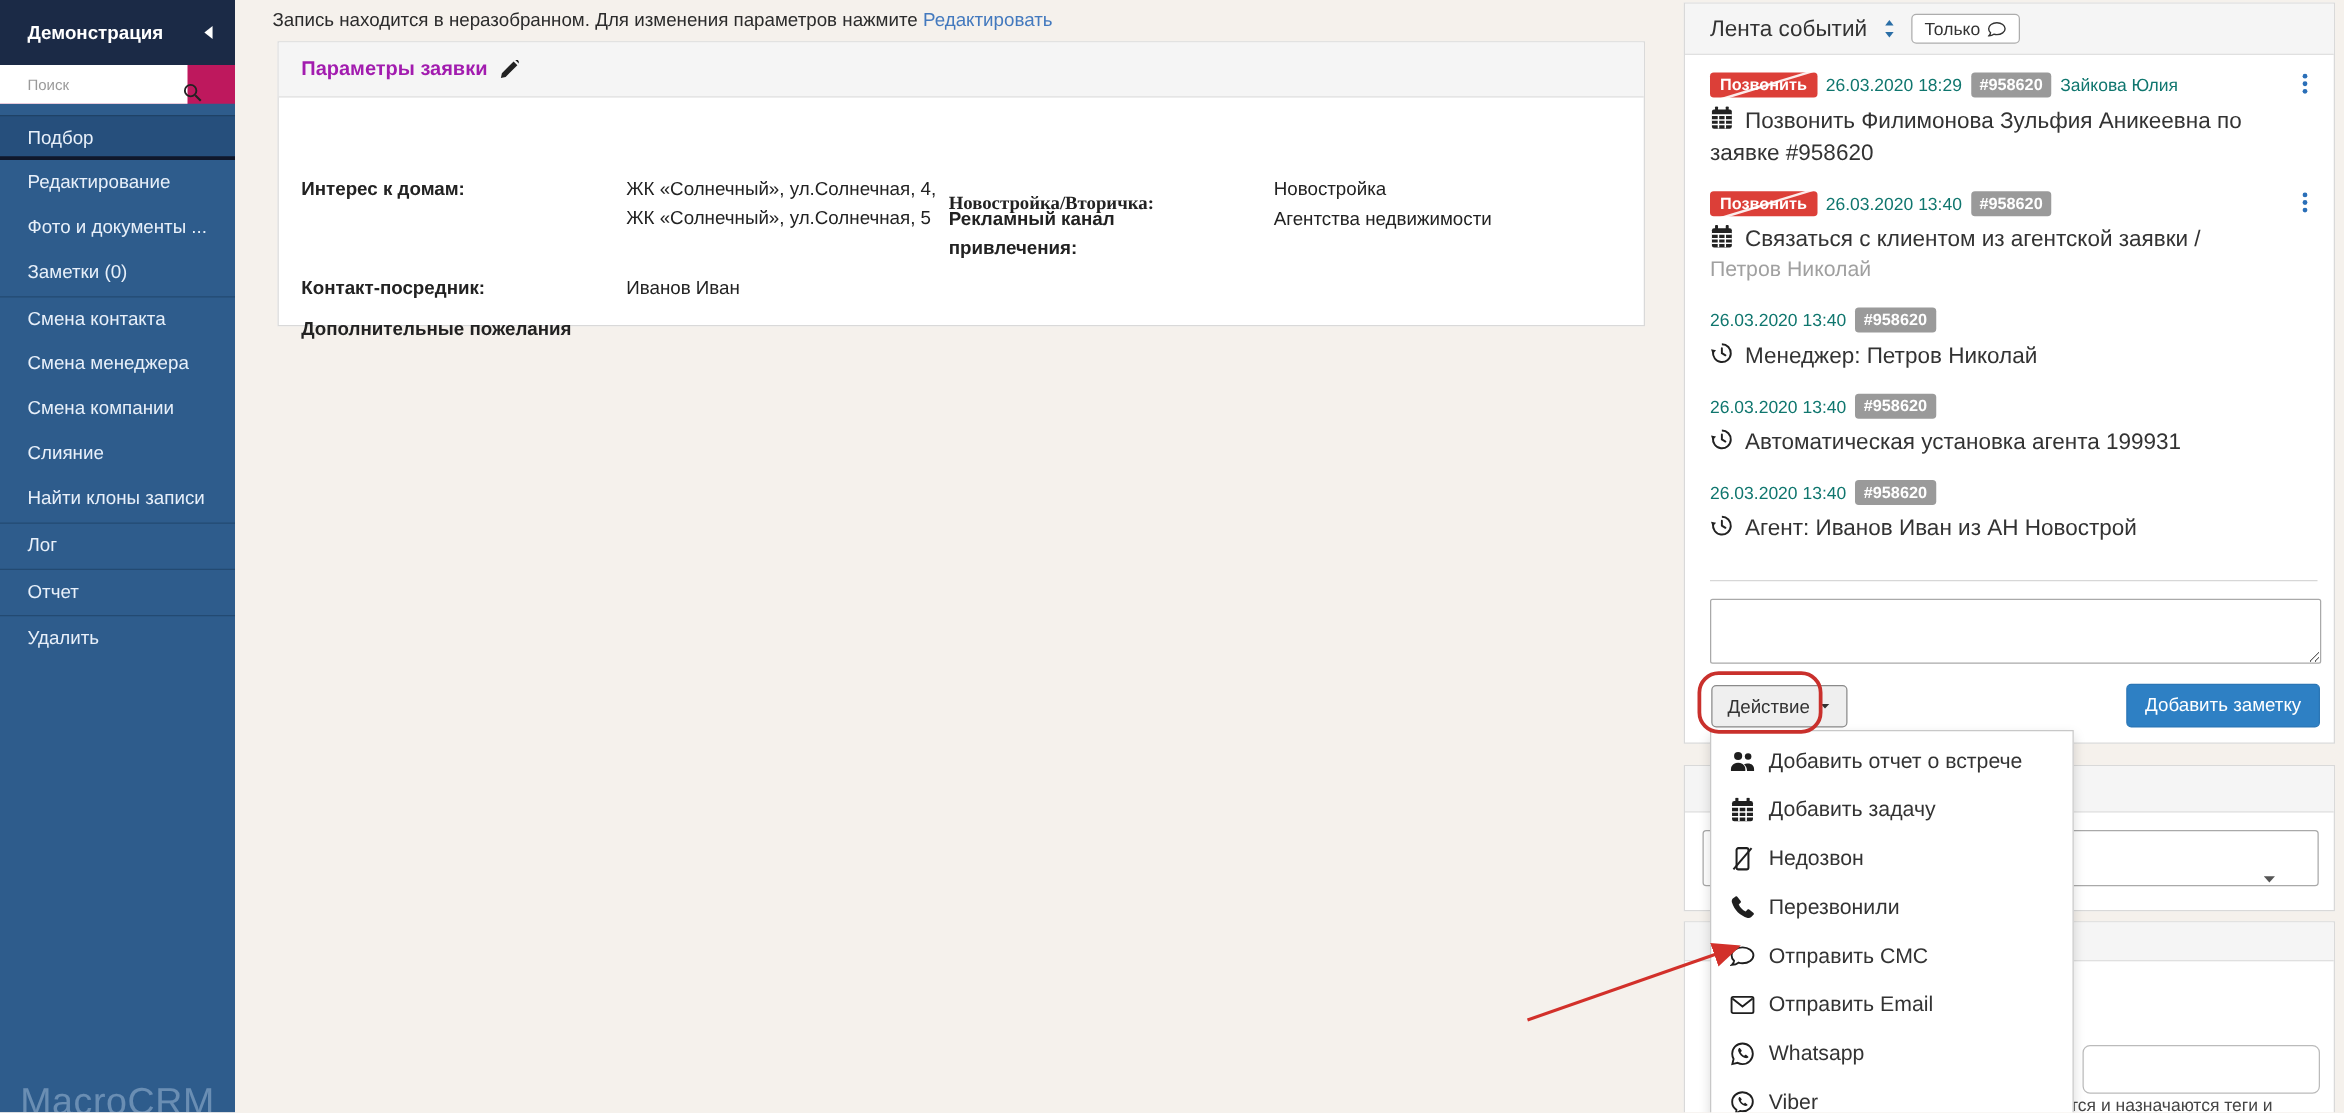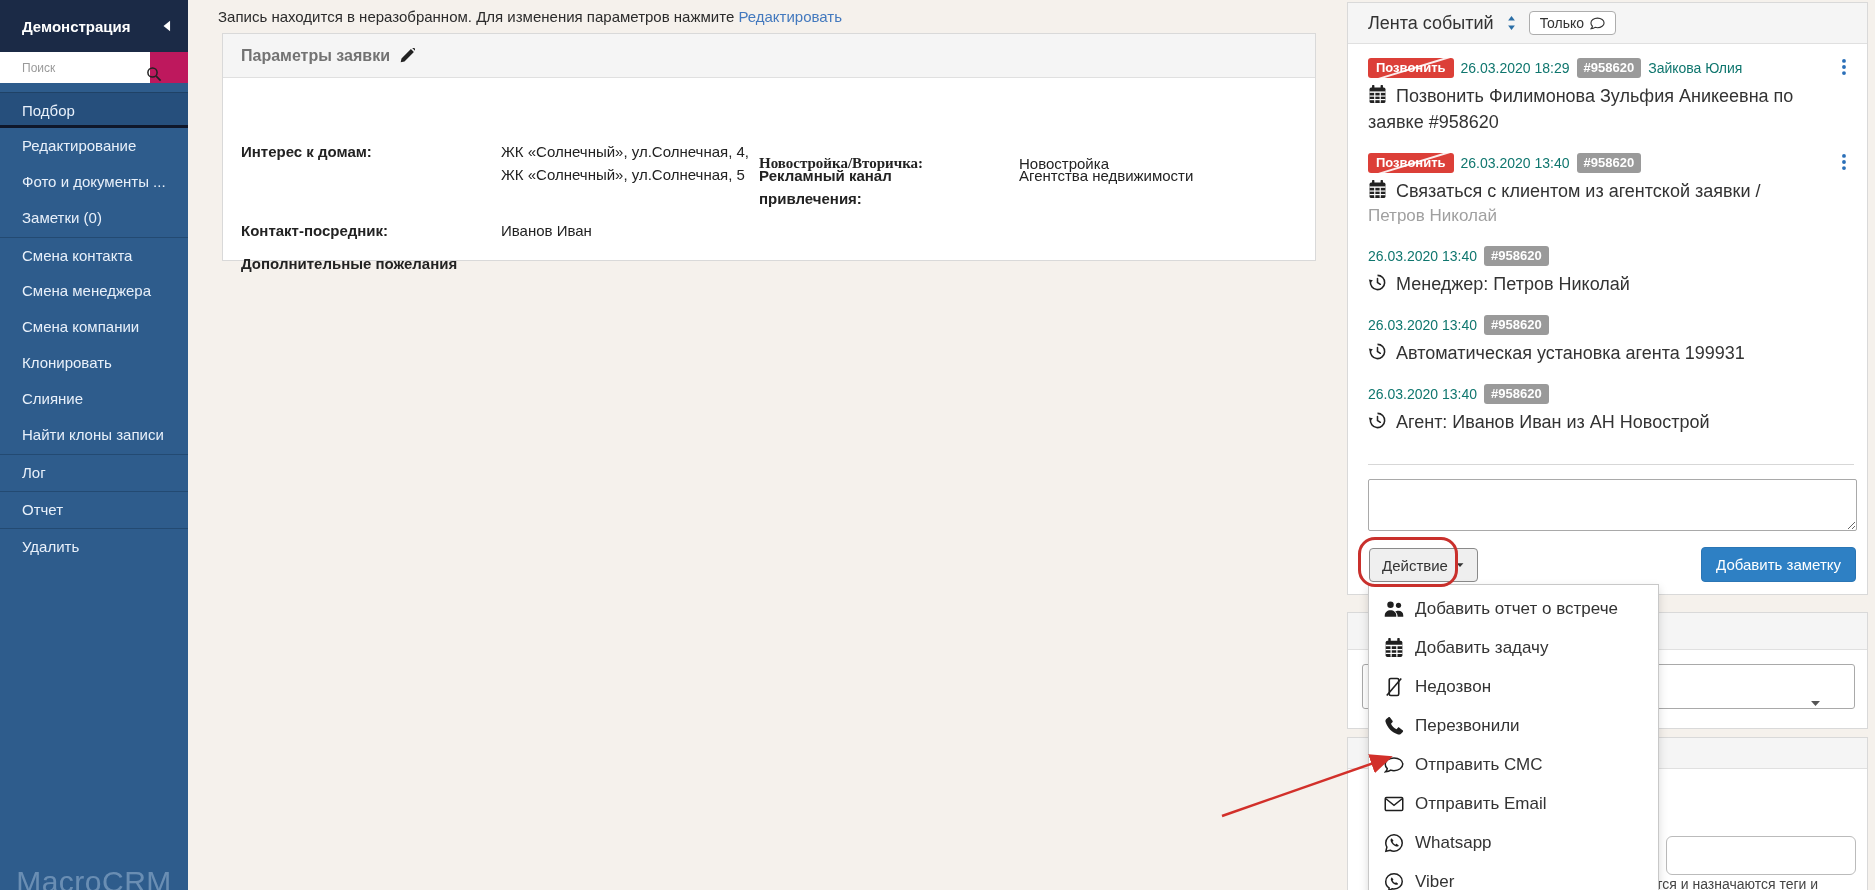--- a/index.html
+++ b/index.html
@@ -24,21 +24,21 @@
 
   
   .notice { position:absolute; left:218px; top:8px; font-size:15px; color:#2b2b2b; z-index:1; }
   .notice a { color:#4379be; text-decoration:none; }
 
   
   .panel { position:absolute; background:#fff; border:1px solid #d9d9d9; }
   .panel-head { background:#f5f5f5; border-bottom:1px solid #e0e0e0; display:flex; align-items:center; }
   .params { left:222px; top:33px; width:1094px; height:228px; z-index:1; }
   .params .panel-head { height:44px; padding-left:18px; gap:9px; }
-  .params-title { font-size:16px; font-weight:bold; color:#737373; }
+  .params-title { font-size:16px; font-weight:bold; color:#a21caf; }
   .pencil { width:16px; height:16px; color:#222; }
   .pfield { position:absolute; font-size:15px; color:#222; line-height:23px; }
   .plabel { font-weight:bold; }
 
   
   .feed { left:1347px; top:2px; width:521px; height:593px; z-index:2; }
   .feed .panel-head { height:41px; padding:0 12px 0 20px; gap:10px; }
   .feed-title { font-size:18px; color:#333; }
   .sort-ic { width:15px; height:16px; color:#2a6ea6; }
   .filter-btn { display:inline-flex; align-items:center; gap:6px; background:#fff; border:1px solid #adadad; border-radius:4px; padding:3px 10px; font-size:14px; color:#333; cursor:pointer; }
@@ -197,23 +197,20 @@
   </div>
 
   <div class="side-item">
     <span>Смена менеджера</span>
   </div>
 
   <div class="side-item">
     <span>Смена компании</span>
   </div>
 
-  <div class="side-item">
-    <span>Клонировать</span>
-  </div>
 
   <div class="side-item">
     <span>Слияние</span>
   </div>
 
   <div class="side-item">
     <span>Найти клоны записи</span>
   </div>
 
   <div class="side-item divided">
@@ -241,21 +238,21 @@
       <span class="params-title">Параметры заявки</span>
       <span class="pencil">
           <svg class="ic">
             <use href="#i-pencil"></use>
           </svg>
         </span>
     </div>
     <div class="pfield plabel" style="left:18px; top:106px; width:230px;">Интерес к домам:</div>
     <div class="pfield" style="left:278px; top:106px; width:252px;">ЖК «Солнечный», ул.Солнечная, 4, ЖК «Солнечный», ул.Солнечная, 5</div>
     <div class="pfield plabel" style="left:536px; top:118px; width:235px;font-family:Liberation Serif, serif;">Новостройка/Вторичка:</div>
-    <div class="pfield" style="left:796px; top:106px; width:270px;margin-top:12px;">Новостройка</div>
+    <div class="pfield" style="left:796px; top:106px; width:270px;">Новостройка</div>
     <div class="pfield plabel" style="left:536px; top:130px; width:220px;">Рекламный канал привлечения:</div>
     <div class="pfield" style="left:796px; top:130px; width:270px;">Агентства недвижимости</div>
     <div class="pfield plabel" style="left:18px; top:185px; width:230px;">Контакт-посредник:</div>
     <div class="pfield" style="left:278px; top:185px; width:252px;">Иванов Иван</div>
     <div class="pfield plabel" style="left:18px; top:218px; width:320px;">Дополнительные пожелания</div>
   </div>
 
   <div class="panel feed">
     <div class="panel-head">
       <span class="feed-title">Лента событий</span>

